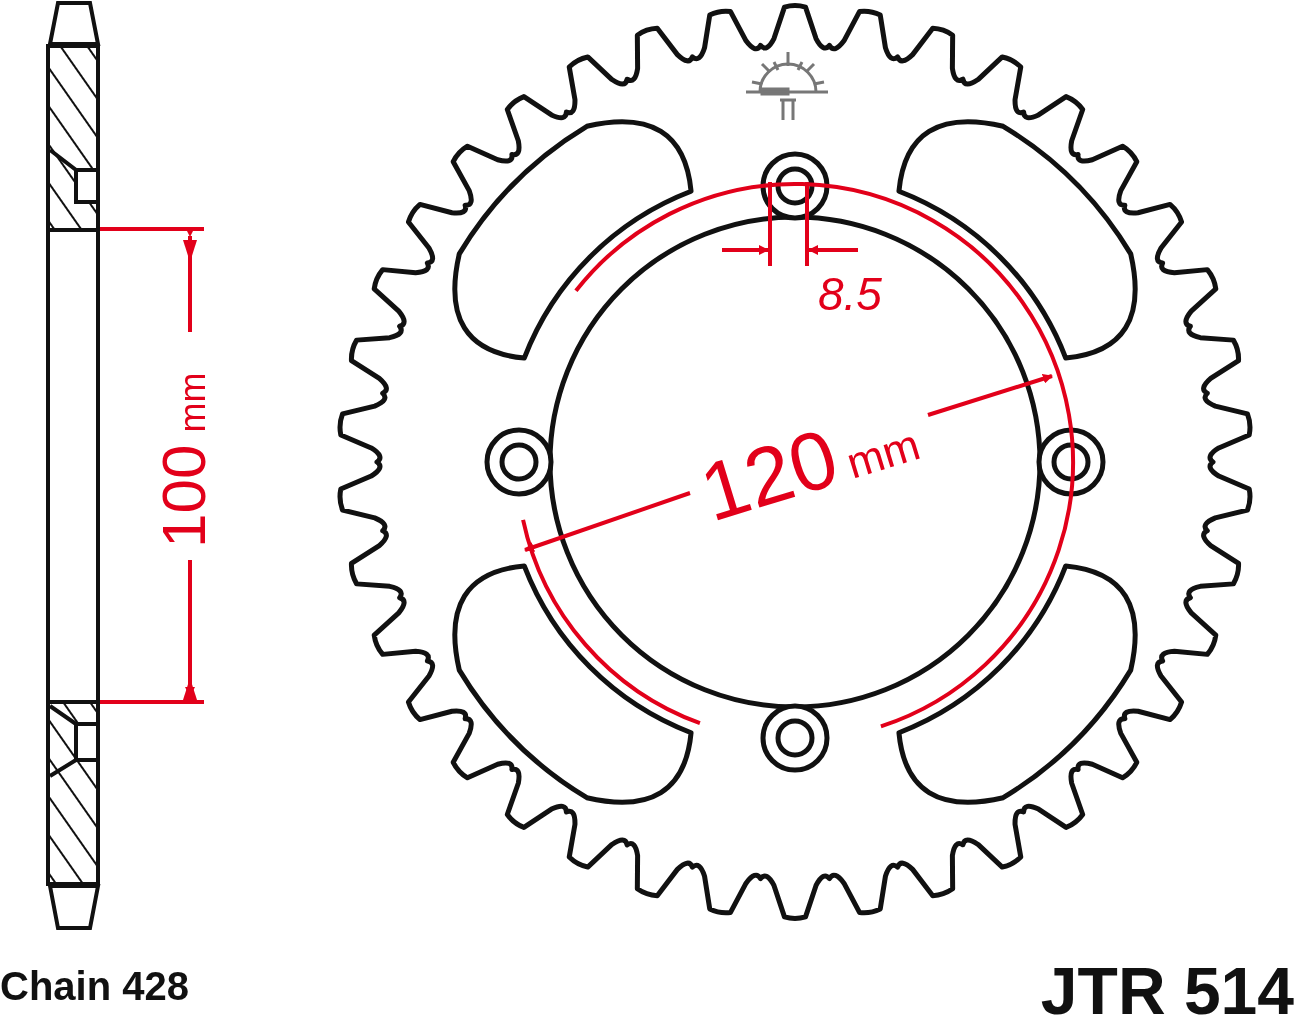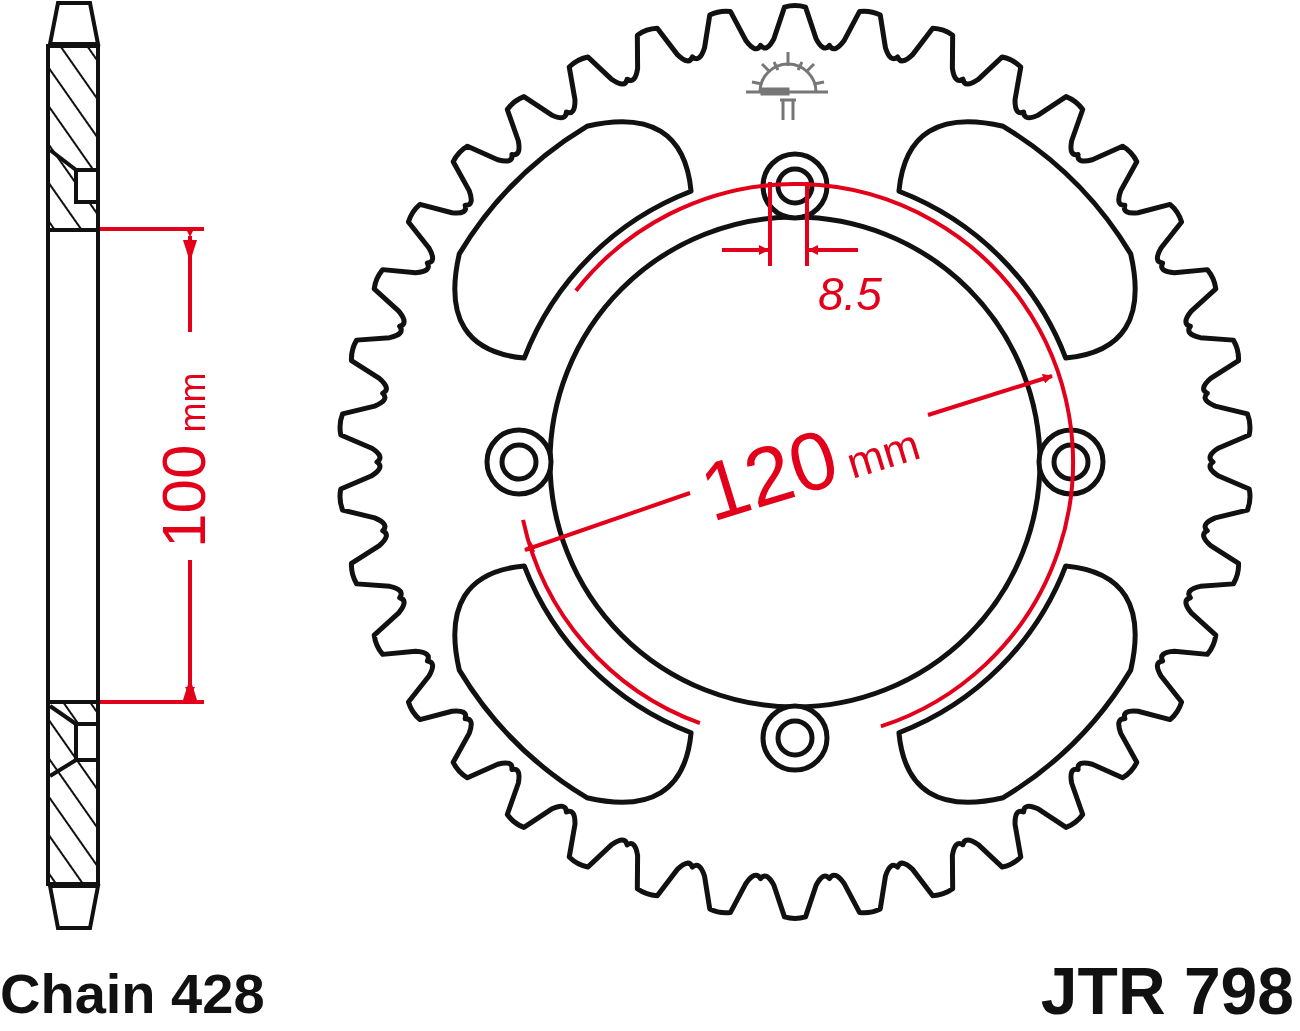--- a/index.html
+++ b/index.html
@@ -1,18 +1,18 @@
 <!DOCTYPE html>
 <html><head>
 <meta charset="utf-8">
 <style>
   html, body { margin: 0; padding: 0; background: #ffffff; }
   body { width: 1300px; height: 1031px; position: relative; overflow: hidden; font-family: "Liberation Sans", sans-serif; }
   #drawing { position: absolute; left: 0; top: 0; width: 1300px; height: 1031px; }
-  .lbl { position: absolute; font-family: "Liberation Sans", sans-serif; font-weight: bold; color: #111111; font-size: 56px; line-height: 1; white-space: nowrap; }
+  .lbl { position: absolute; font-family: "Liberation Sans", sans-serif; font-weight: bold; color: #111111; font-size: 40px; line-height: 1; white-space: nowrap; }
   #chain-label { left: 0px; top: 966px; }
   #part-label { right: 6px; top: 958px; font-size: 66px; }
   .red-text { font-family: "Liberation Sans", sans-serif; fill: #e2001a; }
 </style>
 </head>
 <body>
 
 <svg id="drawing" viewBox="0 0 1300 1031" xmlns="http://www.w3.org/2000/svg">
   <defs>
     <pattern id="hatch" patternUnits="userSpaceOnUse" width="22" height="22" patternTransform="rotate(-35)">
@@ -101,13 +101,13 @@
       <line x1="824" y1="82" x2="814" y2="84"></line>
       <line x1="774" y1="62" x2="778" y2="70"></line>
       <line x1="802" y1="62" x2="798" y2="70"></line>
       <rect x="762" y="89" width="26" height="5" fill="#777"></rect>
       <path d="M780,100 L796,100 M783,100 L783,120 M793,100 L793,120"></path>
     </g>
   </g>
 </svg>
 
 <div id="chain-label" class="lbl">Chain 428</div>
-<div id="part-label" class="lbl">JTR 798</div>
+<div id="part-label" class="lbl">JTR 514</div>
 
 </body></html>

